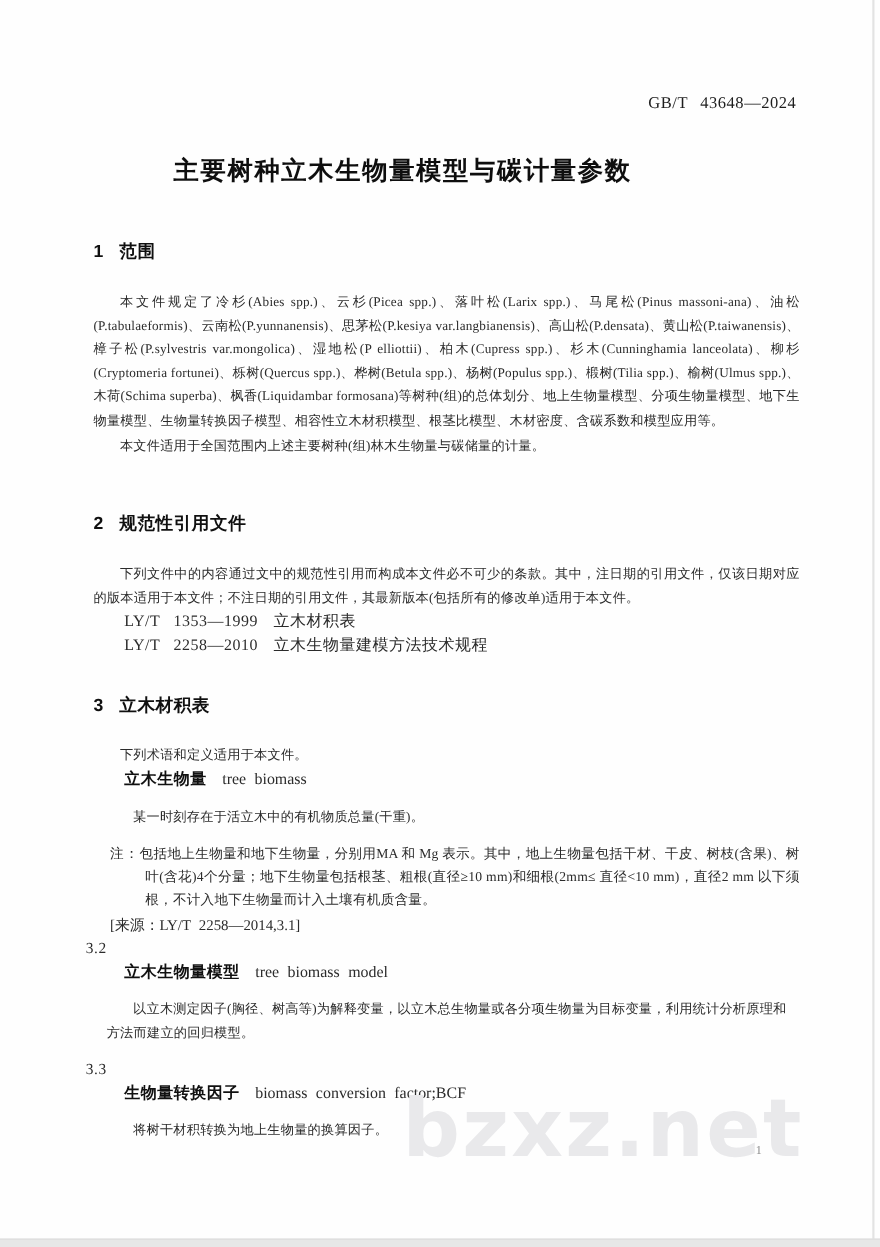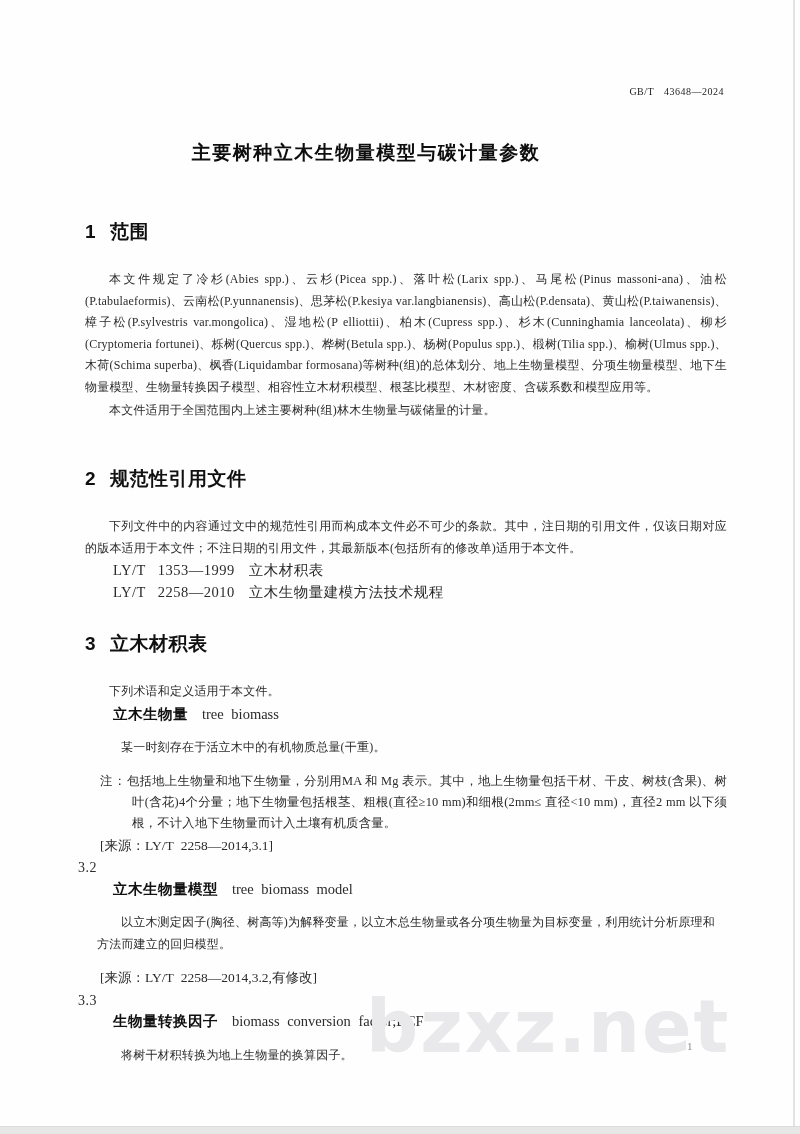--- a/index.html
+++ b/index.html
@@ -6,34 +6,34 @@
   body{
     width:800px;height:1134px;position:relative;overflow:hidden;
     background:#fefefe;
     font-family:"Liberation Serif","DejaVu Serif",serif;
     color:#2b2b2b;
   }
   .page-edge-right{position:absolute;top:0;left:793px;width:2px;height:1134px;background:#e3e3e3;}
   .page-edge-bottom{position:absolute;left:0;top:1126px;width:800px;height:8px;background:#e7e7e7;border-top:1px solid #dcdcdc;}
   .hdr{
     position:absolute;top:86px;right:76px;
-    font-size:10px;color:#1d1d1d;word-spacing:7px;letter-spacing:.5px;
+    font-size:15px;color:#1d1d1d;word-spacing:7px;letter-spacing:.5px;
   }
   .doc-title{
     position:absolute;top:140px;left:0;width:732px;text-align:center;
     font-family:"Liberation Sans","DejaVu Sans",sans-serif;font-weight:bold;
-    font-size:19px;color:#0e0e0e;letter-spacing:1.5px;margin:0;
+    font-size:23px;color:#0e0e0e;letter-spacing:1.5px;margin:0;
   }
   .sec{position:absolute;left:85px;width:642px;}
   #sec1{top:219px;}
   #sec2{top:466px;}
   #sec3{top:631px;}
   .sec-h{
     font-family:"Liberation Sans","DejaVu Sans",sans-serif;font-weight:bold;
-    font-size:19px;color:#101010;margin:0 0 24px 0;letter-spacing:.5px;
+    font-size:16px;color:#101010;margin:0 0 24px 0;letter-spacing:.5px;
   }
   .sec-h .num{margin-right:14px;}
   .para{
     margin:0;font-size:12px;line-height:21.5px;text-align:justify;
     text-indent:2em;letter-spacing:.2px;
   }
   .para.noindentfix{margin-top:2px;}
   .refline{margin:0 0 0 28px;font-size:14.5px;line-height:22px;word-spacing:8px;letter-spacing:.5px;}
   .refline .ref-title{margin-left:14px;word-spacing:2px;}
   .term-num{margin:1px 0 0 -7px;font-size:14px;line-height:21.5px;letter-spacing:.5px;}
@@ -80,21 +80,20 @@
   <p class="para" style="margin-bottom:1px;">下列术语和定义适用于本文件。</p>
 
   <p class="term-name"><span class="term-cn">立木生物量</span><span class="term-en">tree biomass</span></p>
   <p class="term-def">某一时刻存在于活立木中的有机物质总量(干重)。</p>
   <p class="note"><span class="note-label">注：</span><span>包括地上生物量和地下生物量，分别用MA 和 Mg 表示。其中，地上生物量包括干材、干皮、树枝(含果)、树叶(含花)4个分量；地下生物量包括根茎、粗根(直径≥10 mm)和细根(2mm≤ 直径&lt;10 mm)，直径2 mm 以下须根，不计入地下生物量而计入土壤有机质含量。</span></p>
   <p class="source">[来源：LY/T 2258—2014,3.1]</p>
 
   <p class="term-num">3.2</p>
   <p class="term-name"><span class="term-cn">立木生物量模型</span><span class="term-en">tree biomass model</span></p>
   <p class="term-def">以立木测定因子(胸径、树高等)为解释变量，以立木总生物量或各分项生物量为目标变量，利用统计分析原理和方法而建立的回归模型。</p>
-  <p class="source">[来源：LY/T 2258—2014,3.2,有修改]</p>
 
   <p class="term-num">3.3</p>
   <p class="term-name"><span class="term-cn">生物量转换因子</span><span class="term-en">biomass conversion factor;BCF</span></p>
   <p class="term-def">将树干材积转换为地上生物量的换算因子。</p>
 </div>
 
 <div class="watermark">bzxz.net</div>
 <div class="pageno">1</div>
 
 <div class="page-edge-right"></div>

